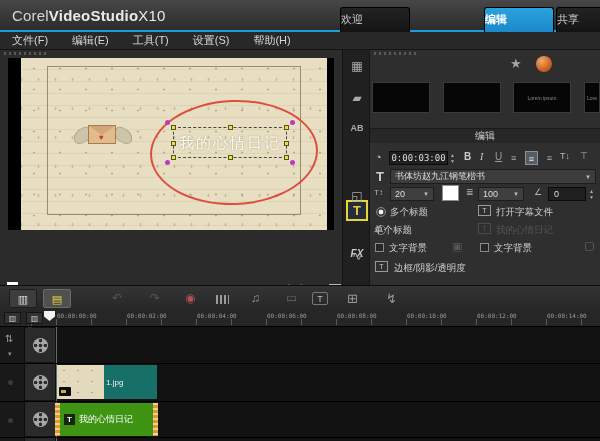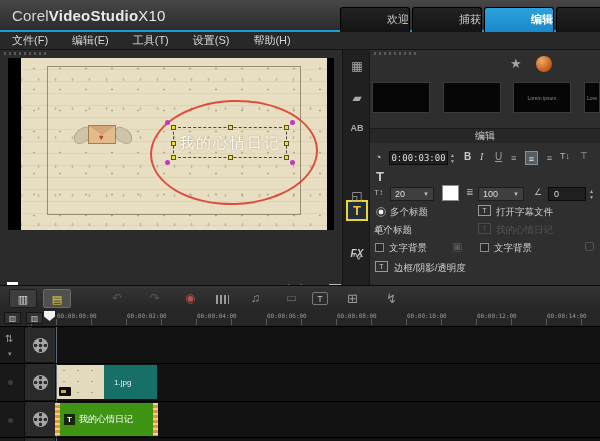--- a/index.html
+++ b/index.html
@@ -9,21 +9,21 @@
   .abs{position:absolute;}
   .ic{line-height:1;display:inline-block;}
 
   
   .header{left:0;top:0;width:600px;height:30px;background:linear-gradient(#474747,#2b2b2b);border-bottom:2px solid #1e9cd8;}
   .logo{left:12px;top:7px;font-size:15px;color:#e9e9e9;letter-spacing:.2px;}
   .logo .l1{font-weight:400;color:#d6d6d6;}
   .logo .l2{font-weight:700;}
   .logo .l3{font-weight:400;text-align:center;}
   .tab{top:7px;height:32px;width:70px;border-radius:3px 3px 0 0;background:linear-gradient(#232323,#0e0e0e);
-       text-align:right;line-height:23px;font-size:11px;color:#c8c8c8;box-sizing:border-box;border:1px solid #000;border-bottom:none;}
+       text-align:left;line-height:23px;font-size:11px;color:#c8c8c8;box-sizing:border-box;border:1px solid #000;border-bottom:none;}
   .tab.active{background:linear-gradient(#2aa2dd,#1781c4);color:#fff;font-weight:700;}
 
   
   .menubar{left:0;top:32px;width:600px;height:18px;background:#282828;border-bottom:1px solid #161616;
            display:flex;gap:24px;padding-left:12px;align-items:center;font-size:11px;color:#d8d8d8;box-sizing:border-box;}
 
   
   .pv-panel{left:0;top:50px;width:342px;height:235px;background:#2b2b2b;}
   .grip{height:3px;width:42px;background-image:repeating-linear-gradient(90deg,#5a5a5a 0 2px,transparent 2px 5px);}
   .video{left:8px;top:8px;width:326px;height:172px;background:#000;overflow:hidden;}
@@ -114,39 +114,38 @@
           radial-gradient(circle at 50% 50%,#2c2c2c 1.6px,transparent 2.1px),
           #a6a6a6;}
   .rowline{left:0;width:600px;height:1px;background:#000;}
   .playhead{left:56px;top:0;width:1px;height:115px;background:#5c6b77;}
   .clipthumb{left:57px;top:39px;width:47px;height:34px;
         background-image:radial-gradient(rgba(135,115,80,.5) .6px,transparent 1.2px);background-size:14px 11px;
         background-color:#e3dabd;}
   .clipbadge{left:2px;bottom:3px;width:12px;height:9px;background:#0c0c0c;border-radius:1px;}
   .clipbadge:before{content:"";position:absolute;left:2px;top:3px;width:5px;height:3px;background:#c8b234;}
   .clipteal{left:104px;top:39px;width:53px;height:34px;background:#177068;color:#efefef;font-size:8px;
-            display:flex;align-items:center;padding-left:10px;box-sizing:border-box;}
+            display:flex;align-items:center;padding-left:2px;box-sizing:border-box;}
   .titleclip{left:55px;top:77px;width:103px;height:33px;background:#3f9414;box-sizing:border-box;
              border-left:5px solid #e09a28;border-right:5px solid #e09a28;display:flex;align-items:center;gap:4px;padding-left:4px;}
   .titleclip .dots{position:absolute;top:0;bottom:0;width:5px;background-image:repeating-linear-gradient(180deg,rgba(255,255,255,.55) 0 2px,transparent 2px 5px);}
   .tbadge{width:11px;height:11px;background:#15250e;color:#fff;font-size:8px;font-weight:700;text-align:center;line-height:11px;}
   .titlelbl{color:#fff;font-size:9px;}
   .locky{left:8px;width:5px;height:5px;border-radius:50%;background:#3a3a3a;}
 </style>
 </head>
 <body>
 
 <div id="app">
 
   <div class="abs header">
     <div class="abs logo">
       <span class="l1">Corel</span><span class="l2">VideoStudio</span><span class="l3">X10</span>
     </div>
     <div class="abs tab" style="left:340px;"><span>欢迎</span></div>
-    <div class="abs tab" style="left:412px;"><span>捕获</span></div>
     <div class="abs tab active" style="left:484px;"><span>编辑</span></div>
     <div class="abs tab" style="left:556px;"><span>共享</span></div>
   </div>
 
   <div class="abs menubar">
     <span>文件(F)</span>
     <span>编辑(E)</span>
     <span>工具(T)</span>
     <span>设置(S)</span>
     <span>帮助(H)</span>
@@ -249,20 +248,24 @@
       <span class="abs ic" style="left:94px;top:9px;font-weight:700;font-size:10px;color:#c9c9c9;">B</span>
       <span class="abs ic" style="left:110px;top:9px;font-style:italic;font-size:10px;font-family:'Liberation Serif',serif;color:#c9c9c9;">I</span>
       <span class="abs ic" style="left:125px;top:9px;text-decoration:underline;font-size:10px;color:#9a9a9a;">U</span>
       <div class="abs alcell" style="left:141px;top:8px;text-align:left;">≡</div>
       <div class="abs alcell sel" style="left:155px;top:8px;">≡</div>
       <div class="abs alcell" style="left:169px;top:8px;text-align:right;">≡</div>
       <span class="abs ic" style="left:190px;top:9px;font-size:9px;color:#b5b5b5;">T↓</span>
       <span class="abs ic" style="left:210px;top:9px;font-size:9px;color:#b5b5b5;">⊤</span>
 
       <span class="abs ic" style="left:6px;top:27px;font-size:13px;font-weight:700;color:#cfcfcf;">T</span>
+      <div class="abs dd" style="left:20px;top:26px;width:206px;height:15px;background:#3c3c3c;">
+        <span>书体坊赵九江钢笔楷书</span>
+        <span class="ar">▼</span>
+      </div>
 
       <span class="abs ic" style="left:4px;top:46px;font-size:8px;color:#b5b5b5;">T↕</span>
       <div class="abs dd" style="left:20px;top:44px;width:44px;height:14px;">
         <span>20</span>
         <span class="ar">▼</span>
       </div>
       <div class="abs" style="left:72px;top:42px;width:17px;height:16px;border:1px solid #8d8d8d;box-sizing:border-box;;background:#ffffff" id="swatch"></div>
       <span class="abs ic" style="left:96px;top:45px;font-size:9px;color:#b5b5b5;">≣</span>
       <div class="abs dd" style="left:108px;top:44px;width:46px;height:14px;">
         <span>100</span>

